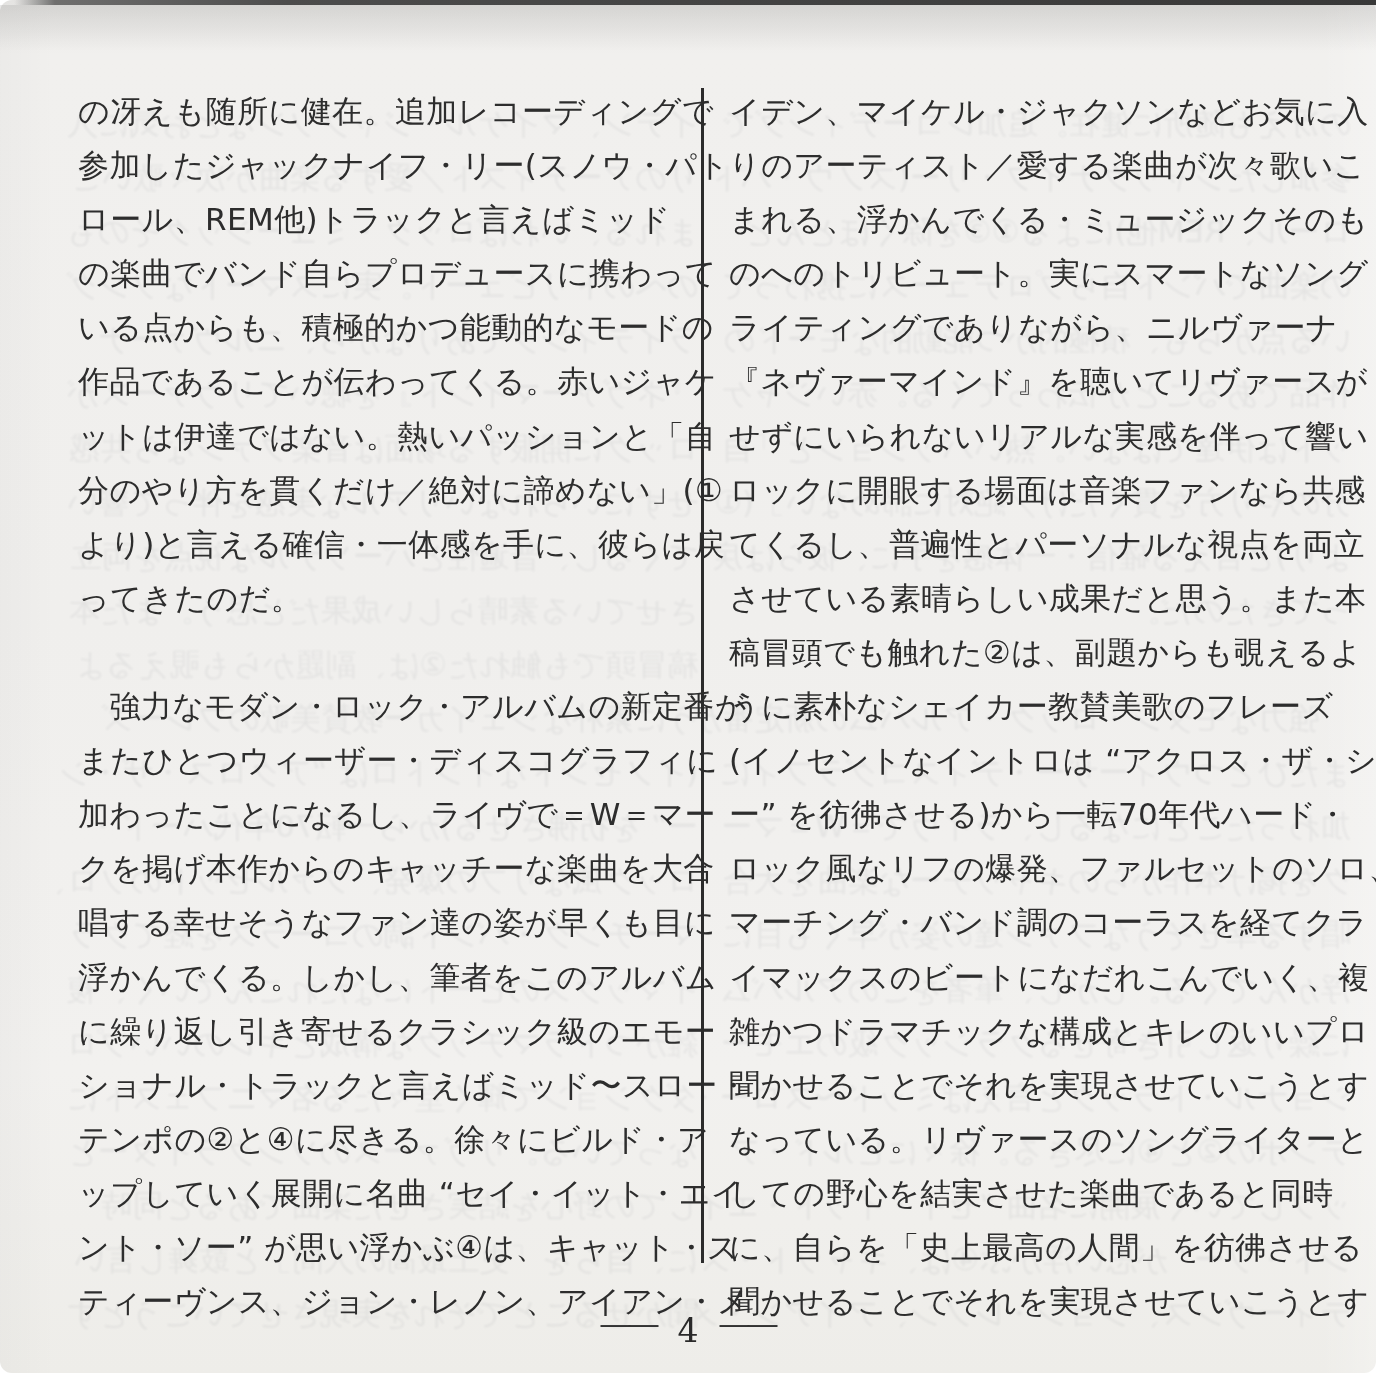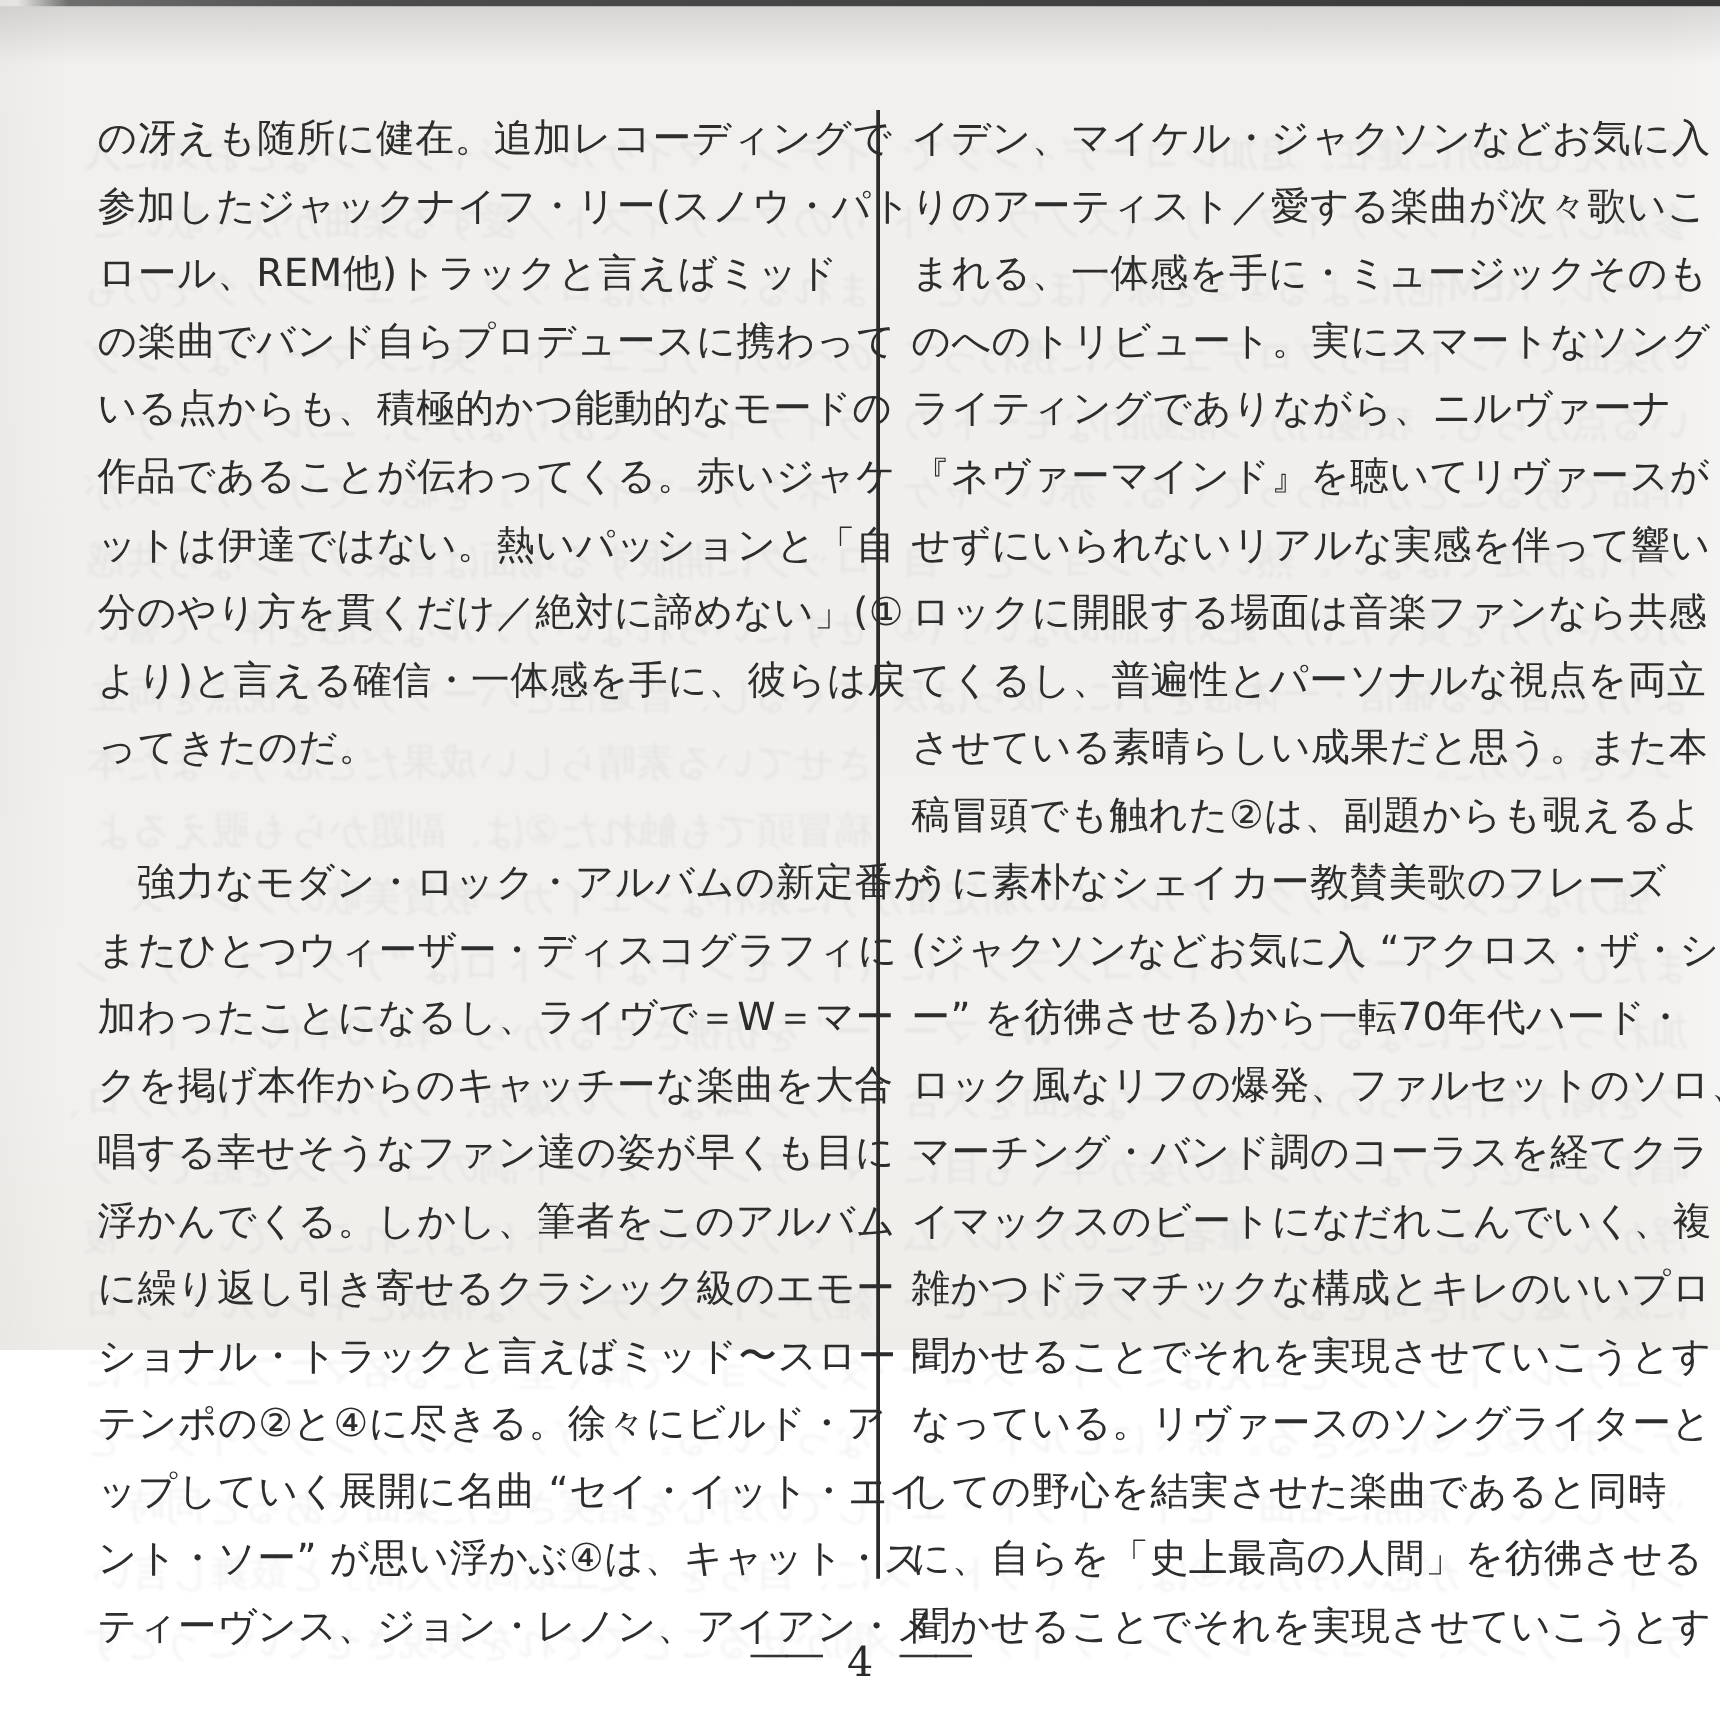--- a/index.html
+++ b/index.html
@@ -7,24 +7,25 @@
     padding: 0;
     width: 1376px;
     height: 1373px;
     overflow: hidden;
     font-family: "DejaVu Sans", sans-serif;
   }
   .page {
     position: absolute;
     left: 0; top: 0;
     width: 1376px;
-    height: 1080px;
+    height: 1373px;
     background:
       linear-gradient(90deg, rgba(0,0,0,0.025) 0%, rgba(0,0,0,0) 4%, rgba(0,0,0,0) 96%, rgba(255,255,255,0.25) 100%),
       linear-gradient(180deg, #e9e8e6 0px, #f1f0ee 55px, #f0efed 45%, #f2f1ef 78%, #eeede9 100%);
+    border-radius: 12px;
   }
   
   .scan-top-edge {
     position: absolute;
     top: 0; left: 14px; right: 0;
     height: 5px;
     background: linear-gradient(90deg,
       rgba(70,70,70,0) 0%,
       rgba(70,70,70,0.75) 3%,
       #4c4c4c 20%,
@@ -179,31 +180,31 @@
       <div class="line">ップしていく展開に名曲 “セイ・イット・エイ</div>
       <div class="line">ント・ソー” が思い浮かぶ④は、キャット・ス</div>
       <div class="line">ティーヴンス、ジョン・レノン、アイアン・メ</div>
     </div>
 
   <div class="divider"></div>
 
   <div class="column column-right">
       <div class="line">イデン、マイケル・ジャクソンなどお気に入</div>
       <div class="line">りのアーティスト／愛する楽曲が次々歌いこ</div>
-      <div class="line">まれる、一体感を手に・ミュージックそのも</div>
+      <div class="line">まれる、浮かんでくる・ミュージックそのも</div>
       <div class="line">のへのトリビュート。実にスマートなソング</div>
       <div class="line">ライティングでありながら、ニルヴァーナ</div>
       <div class="line">『ネヴァーマインド』を聴いてリヴァースが</div>
       <div class="line">せずにいられないリアルな実感を伴って響い</div>
       <div class="line">ロックに開眼する場面は音楽ファンなら共感</div>
       <div class="line">てくるし、普遍性とパーソナルな視点を両立</div>
       <div class="line">させている素晴らしい成果だと思う。また本</div>
       <div class="line">稿冒頭でも触れた②は、副題からも覗えるよ</div>
       <div class="line">うに素朴なシェイカー教賛美歌のフレーズ</div>
-      <div class="line">(ジャクソンなどお気に入 “アクロス・ザ・シ</div>
+      <div class="line">(イノセントなイントロは “アクロス・ザ・シ</div>
       <div class="line">ー” を彷彿させる)から一転70年代ハード・</div>
       <div class="line">ロック風なリフの爆発、ファルセットのソロ、</div>
       <div class="line">マーチング・バンド調のコーラスを経てクラ</div>
       <div class="line">イマックスのビートになだれこんでいく、複</div>
       <div class="line">雑かつドラマチックな構成とキレのいいプロ</div>
       <div class="line">聞かせることでそれを実現させていこうとす</div>
       <div class="line">なっている。リヴァースのソングライターと</div>
       <div class="line">しての野心を結実させた楽曲であると同時</div>
       <div class="line">に、自らを「史上最高の人間」を彷彿させる</div>
       <div class="line">聞かせることでそれを実現させていこうとす</div>

